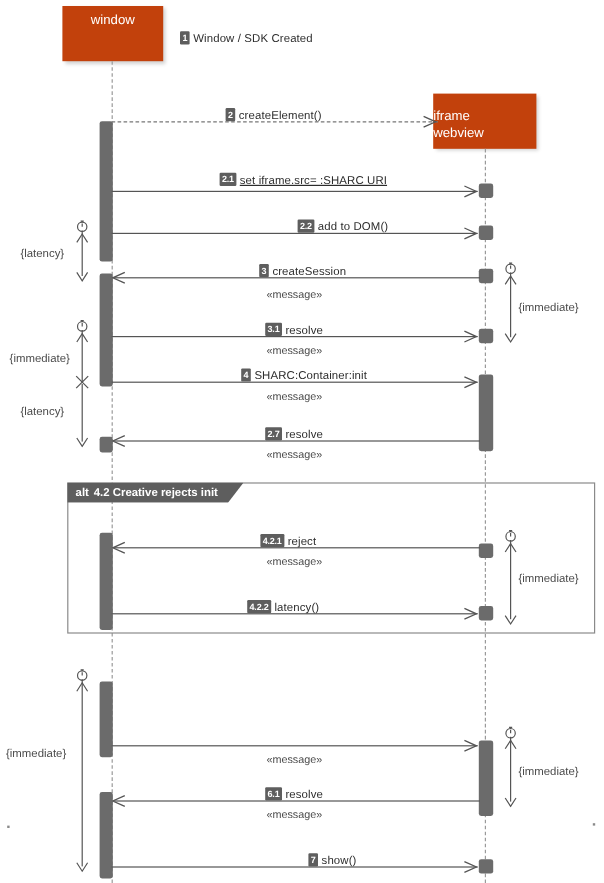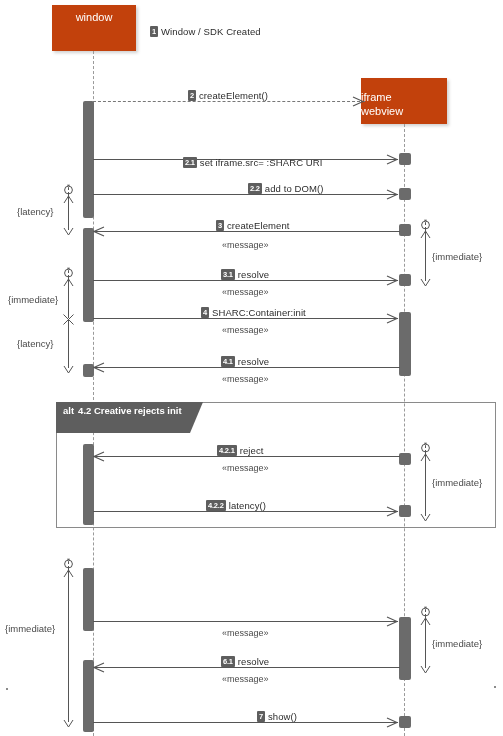--- a/index.html
+++ b/index.html
@@ -103,21 +103,21 @@
     position: absolute;
   }
   .frag-box {
     position: absolute;
     border: 1px solid #8a8a8a;
     box-sizing: border-box;
     background: transparent;
   }
   .frag-tab {
     position: absolute;
-    height: 31px;
+    height: 17px;
     background: #5e5e5e;
     color: #ffffff;
     font-size: 9.5px;
     font-weight: bold;
     line-height: 17px;
     padding-left: 7px;
     padding-right: 18px;
     box-sizing: border-box;
     white-space: nowrap;
     clip-path: polygon(0 0, 100% 0, calc(100% - 13px) 100%, 0 100%);
@@ -177,42 +177,42 @@
   <div class="msg-label" style="left:188px; top:90px;">
     <span class="seq-num">2</span><span>createElement()</span>
   </div>
 
   <div class="msg-line" style="left:93px; top:159px; width:305px;"></div>
   <div class="arrow-open" style="left:386px; top:154px;">
     <svg width="13" height="11" viewBox="0 0 13 11">
         <path d="M1 1 L11 5.5 L1 10" fill="none" stroke="#555" stroke-width="1.1"></path>
       </svg>
   </div>
-  <div class="msg-label" style="left:183px; top:157px;">
+  <div class="msg-label" style="left:183px; top:144px;text-decoration:underline;">
     <span class="seq-num">2.1</span><span>set iframe.src= :SHARC URI</span>
   </div>
 
   <div class="msg-line" style="left:93px; top:194px; width:305px;"></div>
   <div class="arrow-open" style="left:386px; top:189px;">
     <svg width="13" height="11" viewBox="0 0 13 11">
         <path d="M1 1 L11 5.5 L1 10" fill="none" stroke="#555" stroke-width="1.1"></path>
       </svg>
   </div>
   <div class="msg-label" style="left:208px; top:183px;margin-left:40px;">
     <span class="seq-num">2.2</span><span>add to DOM()</span>
   </div>
 
   <div class="msg-line" style="left:95px; top:231px; width:305px;"></div>
   <div class="arrow-open" style="left:93px; top:226px;">
     <svg width="13" height="11" viewBox="0 0 13 11">
         <path d="M11 1 L1 5.5 L11 10" fill="none" stroke="#555" stroke-width="1.1"></path>
       </svg>
   </div>
   <div class="msg-label" style="left:216px; top:220px;">
-    <span class="seq-num">3</span><span>createElement</span>
+    <span class="seq-num">3</span><span>createSession</span>
   </div>
   <div class="stereotype" style="left:222px; top:240px;">«message»</div>
 
   <div class="msg-line" style="left:93px; top:280px; width:305px;"></div>
   <div class="arrow-open" style="left:386px; top:275px;">
     <svg width="13" height="11" viewBox="0 0 13 11">
         <path d="M1 1 L11 5.5 L1 10" fill="none" stroke="#555" stroke-width="1.1"></path>
       </svg>
   </div>
   <div class="msg-label" style="left:221px; top:269px;">
@@ -231,21 +231,21 @@
   </div>
   <div class="stereotype" style="left:222px; top:325px;">«message»</div>
 
   <div class="msg-line" style="left:95px; top:367px; width:305px;"></div>
   <div class="arrow-open" style="left:93px; top:362px;">
     <svg width="13" height="11" viewBox="0 0 13 11">
         <path d="M11 1 L1 5.5 L11 10" fill="none" stroke="#555" stroke-width="1.1"></path>
       </svg>
   </div>
   <div class="msg-label" style="left:221px; top:356px;">
-    <span class="seq-num">4.1</span><span>resolve</span>
+    <span class="seq-num">2.7</span><span>resolve</span>
   </div>
   <div class="stereotype" style="left:222px; top:374px;">«message»</div>
 
   <div class="frag-box" style="left:56px; top:402px; width:440px; height:126px;"></div>
   <div class="frag-tab" style="left:56px; top:402px; width:147px;">
     <span class="frag-kw">alt</span><span>4.2 Creative rejects init</span>
   </div>
 
   <div class="msg-line" style="left:95px; top:456px; width:305px;"></div>
   <div class="arrow-open" style="left:93px; top:451px;">

